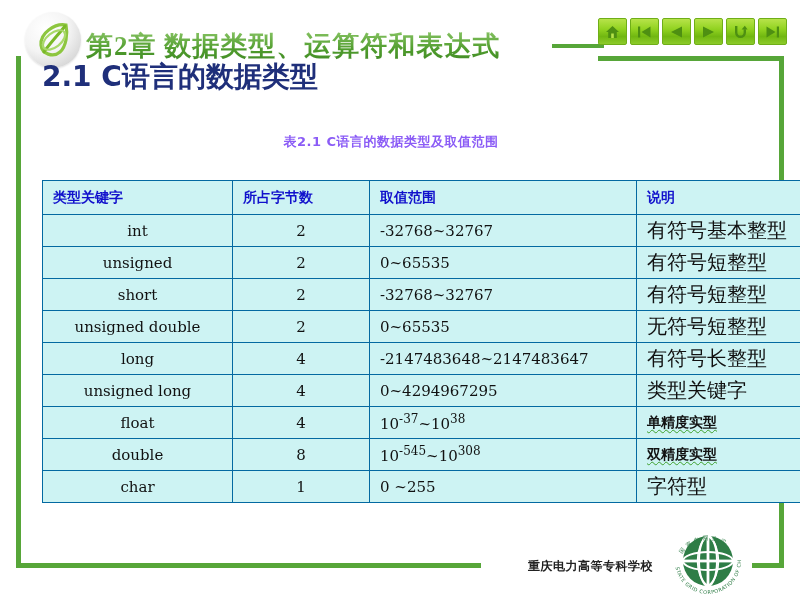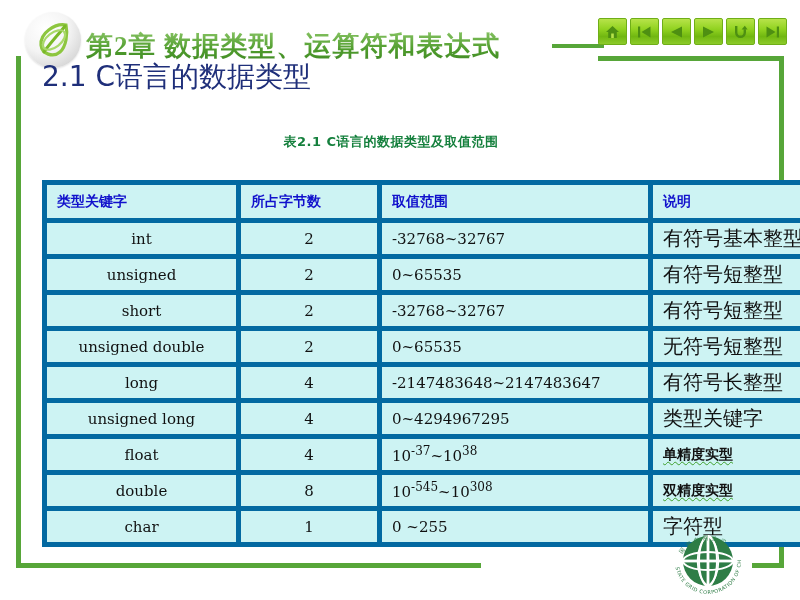--- a/index.html
+++ b/index.html
@@ -129,57 +129,57 @@
     cursor: pointer;
   }
   .navbtn svg { display:block; }
 
   
   .section-heading {
     position: absolute;
     left: 42px;
     top: 58px;
     font-size: 28px;
-    font-weight: normal;
+    font-weight: bold;
     color: #1f2f7a;
     white-space: nowrap;
     font-family: "DejaVu Sans", "Liberation Sans", sans-serif;
   }
 
   
   .table-caption {
     position: absolute;
     left: 0;
     top: 133px;
     width: 776px;
     text-align: center;
     font-size: 13px;
     font-weight: bold;
-    color: #15803d;
+    color: #8b5cf6;
     font-family: "DejaVu Sans", "Liberation Sans", sans-serif;
     letter-spacing: 0.5px;
     padding-left: 6px;
     box-sizing: border-box;
   }
 
   
   .data-table-wrap {
     position: absolute;
     left: 42px;
     top: 180px;
     width: 716px;
   }
   table.data-table {
     width: 716px;
     border-collapse: collapse;
     background: #cdf3f3;
     table-layout: fixed;
   }
   table.data-table td, table.data-table th {
-    border: 5px solid #0369a1;
+    border: 1px solid #0369a1;
     background: #cdf3f3;
     height: 31px;
     padding: 0 6px;
     font-size: 15px;
     font-family: "DejaVu Serif", "Liberation Serif", serif;
     color: #111111;
     margin-top: 28px;
   }
   table.data-table thead th {
     color: #1111cc;
@@ -362,20 +362,21 @@
           <tr>
             <td class="col-type">char</td>
             <td class="col-bytes">1</td>
             <td class="col-range">0 ~255</td>
             <td class="col-desc"><span class="desc-cjk">字符型</span></td>
           </tr>
         </tbody>
     </table>
   </div>
 
+  <div class="footer-text">重庆电力高等专科学校</div>
 
   <svg class="footer-logo" viewBox="0 0 80 78">
     <defs>
       <path id="arcTop" d="M10,42 A31,31 0 0 1 70,42" fill="none"></path>
       <path id="arcBot" d="M7,40 A33,33 0 0 0 73,40" fill="none"></path>
     </defs>
     <circle cx="40" cy="40" r="25" fill="#2e7d46"></circle>
     <ellipse cx="40" cy="40" rx="25" ry="9" fill="none" stroke="#ffffff" stroke-width="2"></ellipse>
     <ellipse cx="40" cy="40" rx="9" ry="25" fill="none" stroke="#ffffff" stroke-width="2"></ellipse>
     <path d="M40 15 C26 24, 26 56, 40 65" fill="none" stroke="#ffffff" stroke-width="1.6"></path>

